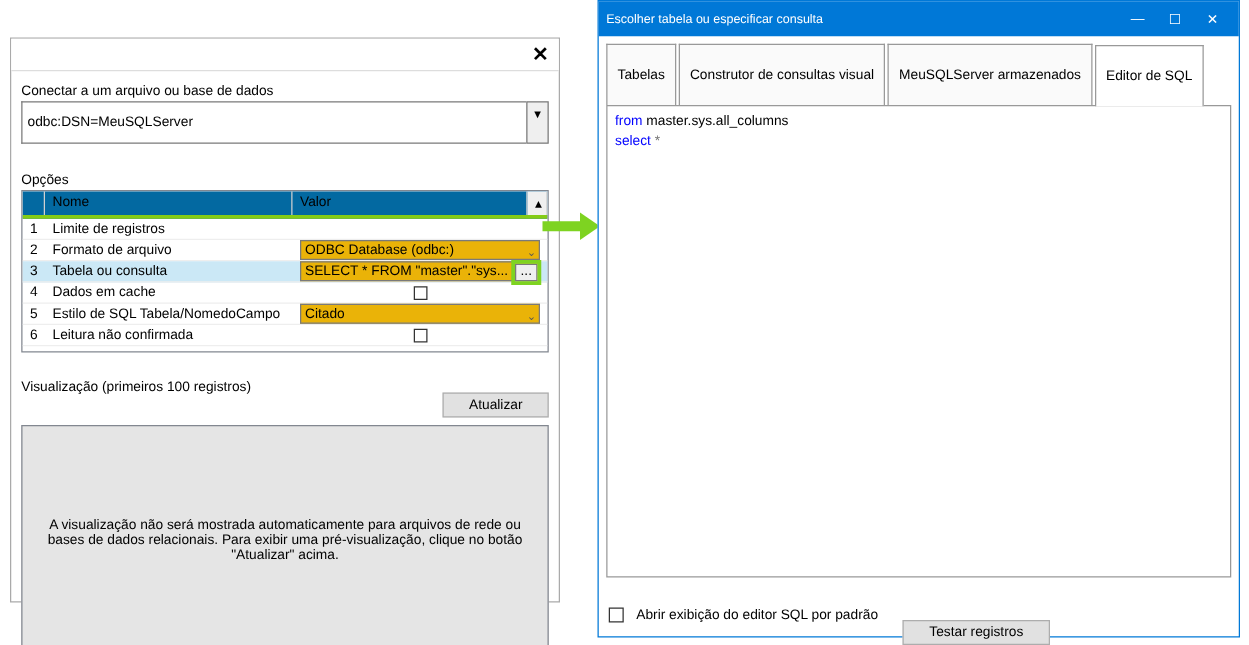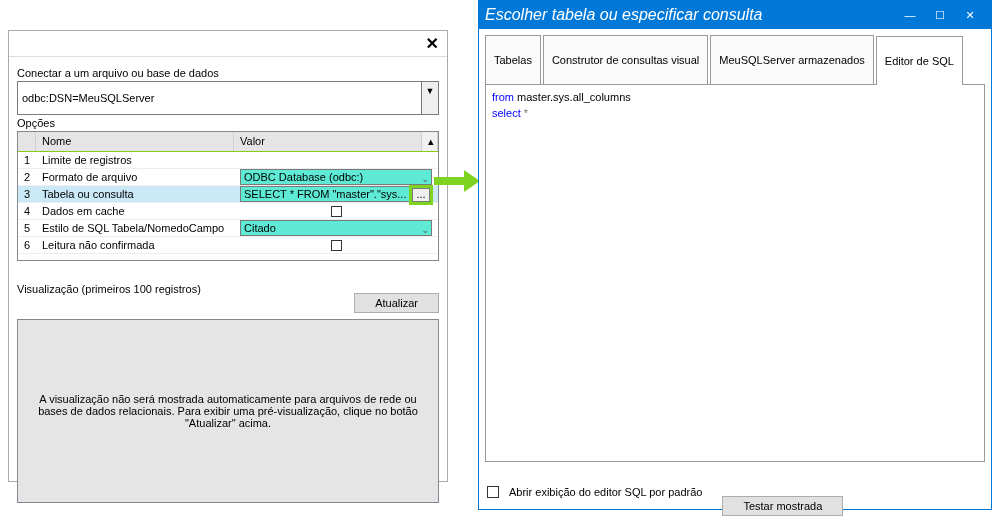--- a/index.html
+++ b/index.html
@@ -2,41 +2,41 @@
 <html><head>
 <meta charset="utf-8">
 <style>
   *{box-sizing:border-box;font-family:'Segoe UI',Tahoma,sans-serif;font-size:11px;}
   body{margin:0;background:#fff;width:999px;height:516px;position:relative;}
   .dlg{position:absolute;border:1px solid #0078d7;background:#fff;}
   .d1{left:8px;top:30px;width:440px;height:452px;border:1px solid #aaa;}
   .d2{left:478px;top:0;width:514px;height:510px;}
   .tb1{height:26px;background:#fff;padding:4px 8px;display:flex;justify-content:flex-end;align-items:center;color:#888;border-bottom:1px solid #ddd;}
   .tb2{height:28px;background:#0078d7;color:#fff;display:flex;align-items:center;padding:0 6px;}
-  .tb2 .title{flex:1;font-size:16px;font-style:italic;}
+  .tb2 .title{flex:1;font-size:10px;}
   .tb2 .wbtn{width:30px;text-align:center;font-size:11px;cursor:pointer;}
   .x1{font-size:16px;font-weight:bold;color:#000;cursor:pointer;}
   .body{padding:6px 8px;}
   .lbl{color:#000;margin:4px 0 2px;}
   .combo{display:flex;width:100%;}
   .combo input{flex:1;border:1px solid #7a7a7a;border-right:none;height:20px;padding:16px 4px;}
   .combo .cb{width:18px;border:1px solid #7a7a7a;text-align:center;font-size:9px;line-height:18px;cursor:pointer;background:#efefef;}
   .grid{border:1px solid #828790;margin-top:2px;height:130px;overflow:hidden;position:relative;background:#fff;}
-  .gh{display:flex;background:#e5e5e5;border-bottom:1px solid #84cc16;}
+  .gh{display:flex;background:#0369a1;border-bottom:3px solid #84cc16;}
   .gh>div{padding:3px 6px;border-right:1px solid #d0d0d0;font-size:11px;}
   .gh .c0{width:18px;}
   .gh .c1{width:198px;}
   .gh .c2{flex:1;}
   .sc{width:16px;background:#f0f0f0;text-align:center;font-size:9px;}
   .gr{display:flex;border-bottom:1px solid #eee;height:17px;align-items:center;}
   .gr .c0{width:18px;text-align:center;color:#000;font-size:11px;padding:0 3px;}
   .gr .c1{width:198px;padding:0 6px;}
   .gr .c2{flex:1;padding:0 6px;display:flex;align-items:center;}
   .sel{background:#cbe8f6;}
-  .dd{display:inline-block;border:1px solid #7a7a7a;height:16px;width:100%;font-size:11px;padding:0 3px;line-height:14px;background:#5eead4;position:relative;}
+  .dd{display:inline-block;border:1px solid #7a7a7a;height:16px;width:100%;font-size:11px;padding:0 3px;line-height:14px;background:#eab308;position:relative;}
   .dd .arr{position:absolute;right:2px;top:2px;font-size:9px;color:#555;}
   .ell{position:absolute;right:1px;top:1px;width:18px;height:14px;border:1px solid #7a7a7a;text-align:center;line-height:10px;cursor:pointer;background:#efefef;}
   .ell.hl{outline:3px solid #7ed321;}
   .chk{display:inline-block;width:11px;height:11px;border:1px solid #333;margin:auto;}
   .prev{border:1px solid #828790;margin-top:6px;height:184px;display:flex;align-items:center;justify-content:center;padding:0 20px;text-align:center;color:#000;background:#e5e5e5;}
   .bbar{display:flex;justify-content:flex-end;gap:8px;padding:6px;}
   .btn{border:1px solid #adadad;background:#e1e1e1;padding:3px 20px;cursor:pointer;font-size:11px;margin-top:28px;}
   .btn.blue{border:1px solid #005fb8;background:#fff;color:#000;padding:3px 28px;}
   .btn.pri{background:#0078d7;color:#fff;border:1px solid #005fb8;padding:3px 24px;}
   .updRow{display:flex;align-items:center;margin-top:4px;}
@@ -61,21 +61,21 @@
 <div class="dlg d1">
   <div class="tb1">
     <span class="x1">✕</span>
   </div>
   <div class="body">
     <div class="lbl">Conectar a um arquivo ou base de dados</div>
     <div class="combo">
       <input value="odbc:DSN=MeuSQLServer" style="">
       <div class="cb">▼</div>
     </div>
-    <div class="lbl" style="margin-top:2px;">Opções</div>
+    <div class="lbl" style="margin-top:23px;">Opções</div>
     <div class="grid">
       <div class="gh">
         <div class="c0"></div>
         <div class="c1">Nome</div>
         <div class="c2">Valor</div>
         <div class="sc">▴</div>
       </div>
       <div class="gr">
         <div class="c0">1</div>
         <div class="c1">Limite de registros</div>
@@ -151,20 +151,20 @@
   </div>
   <div class="edwrap">
     <div class="ed">
       <div><span class="kw">from</span><span class="id"> master.sys.all_columns</span></div>
       <div><span class="kw">select</span><span class="star"> *</span></div>
     </div>
   </div>
   <div class="lower">
     <span class="cbox"></span>
     <span>Abrir exibição do editor SQL por padrão</span>
-    <div class="btn" style="margin-left:10px;">Testar mostrada</div>
+    <div class="btn" style="margin-left:10px;">Testar registros</div>
   </div>
   <div class="bbar" style="padding:4px 8px 8px;">
     <div class="btn pri">OK</div>
     <div class="btn">Cancelar</div>
     <div class="btn">Ajuda</div>
   </div>
 </div>
 
 </body></html>

